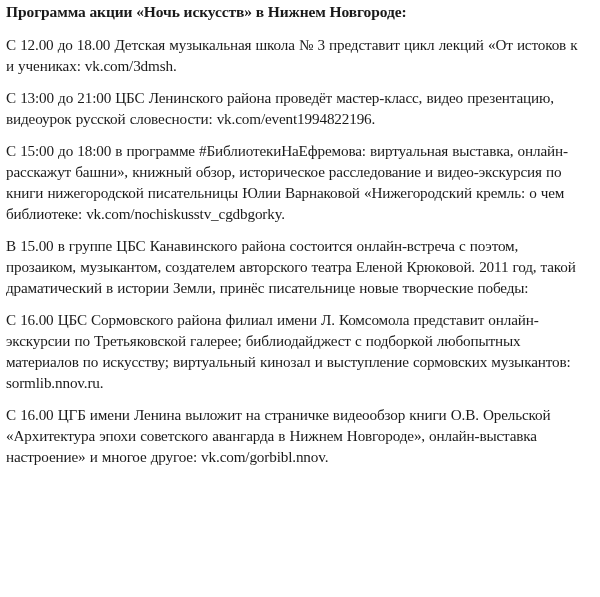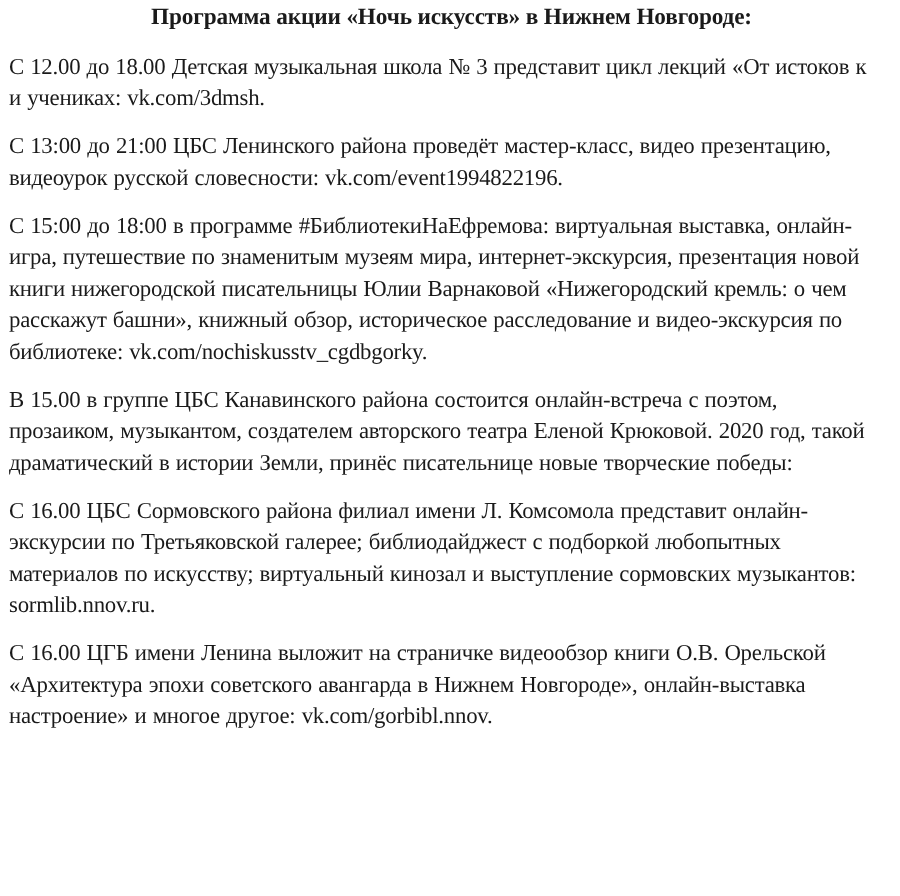--- a/index.html
+++ b/index.html
@@ -4,21 +4,21 @@
 <style>
   html, body { margin: 0; padding: 0; background: #ffffff; }
   body {
     width: 600px; height: 597px; overflow: hidden;
     font-family: "Liberation Serif", "DejaVu Serif", serif;
     color: #1a1a1a;
   }
   .doc { padding: 2px 0 0 6px; width: 590px; }
   .title {
     font-weight: bold; font-size: 15.5px; line-height: 20px;
-    margin: 0 0 12px 0; letter-spacing: -0.1px; text-align: center;
+    margin: 0 0 12px 0; letter-spacing: -0.1px;
   }
   .para {
     font-size: 15.2px; line-height: 21px; margin: 0 0 11px 0;
     letter-spacing: -0.15px; word-spacing: 0.5px;
   }
   .para .line { display: block; white-space: nowrap; }
 </style>
 </head>
 <body>
 
@@ -30,30 +30,29 @@
     <span class="line">и учениках: vk.com/3dmsh.</span>
   </div>
 
   <div class="para">
     <span class="line">С 13:00 до 21:00 ЦБС Ленинского района проведёт мастер-класс, видео презентацию,</span>
     <span class="line">видеоурок русской словесности: vk.com/event1994822196.</span>
   </div>
 
   <div class="para">
     <span class="line">С 15:00 до 18:00 в программе #БиблиотекиНаЕфремова: виртуальная выставка, онлайн-</span>
-    <span class="line">игра, путешествие по знаменитым музеям мира, интернет-экскурсия, презентация новой</span>
+    <span class="line">расскажут башни», книжный обзор, историческое расследование и видео-экскурсия по</span>
     <span class="line">книги нижегородской писательницы Юлии Варнаковой «Нижегородский кремль: о чем</span>
-    <span class="line">расскажут башни», книжный обзор, историческое расследование и видео-экскурсия по</span>
     <span class="line">библиотеке: vk.com/nochiskusstv_cgdbgorky.</span>
   </div>
 
 
   <div class="para">
     <span class="line">В 15.00 в группе ЦБС Канавинского района состоится онлайн-встреча с поэтом,</span>
-    <span class="line">прозаиком, музыкантом, создателем авторского театра Еленой Крюковой. 2020 год, такой</span>
+    <span class="line">прозаиком, музыкантом, создателем авторского театра Еленой Крюковой. 2011 год, такой</span>
     <span class="line">драматический в истории Земли, принёс писательнице новые творческие победы:</span>
   </div>
 
   <div class="para">
     <span class="line">С 16.00 ЦБС Сормовского района филиал имени Л. Комсомола представит онлайн-</span>
     <span class="line">экскурсии по Третьяковской галерее; библиодайджест с подборкой любопытных</span>
     <span class="line">материалов по искусству; виртуальный кинозал и выступление сормовских музыкантов:</span>
     <span class="line">sormlib.nnov.ru.</span>
   </div>
 

